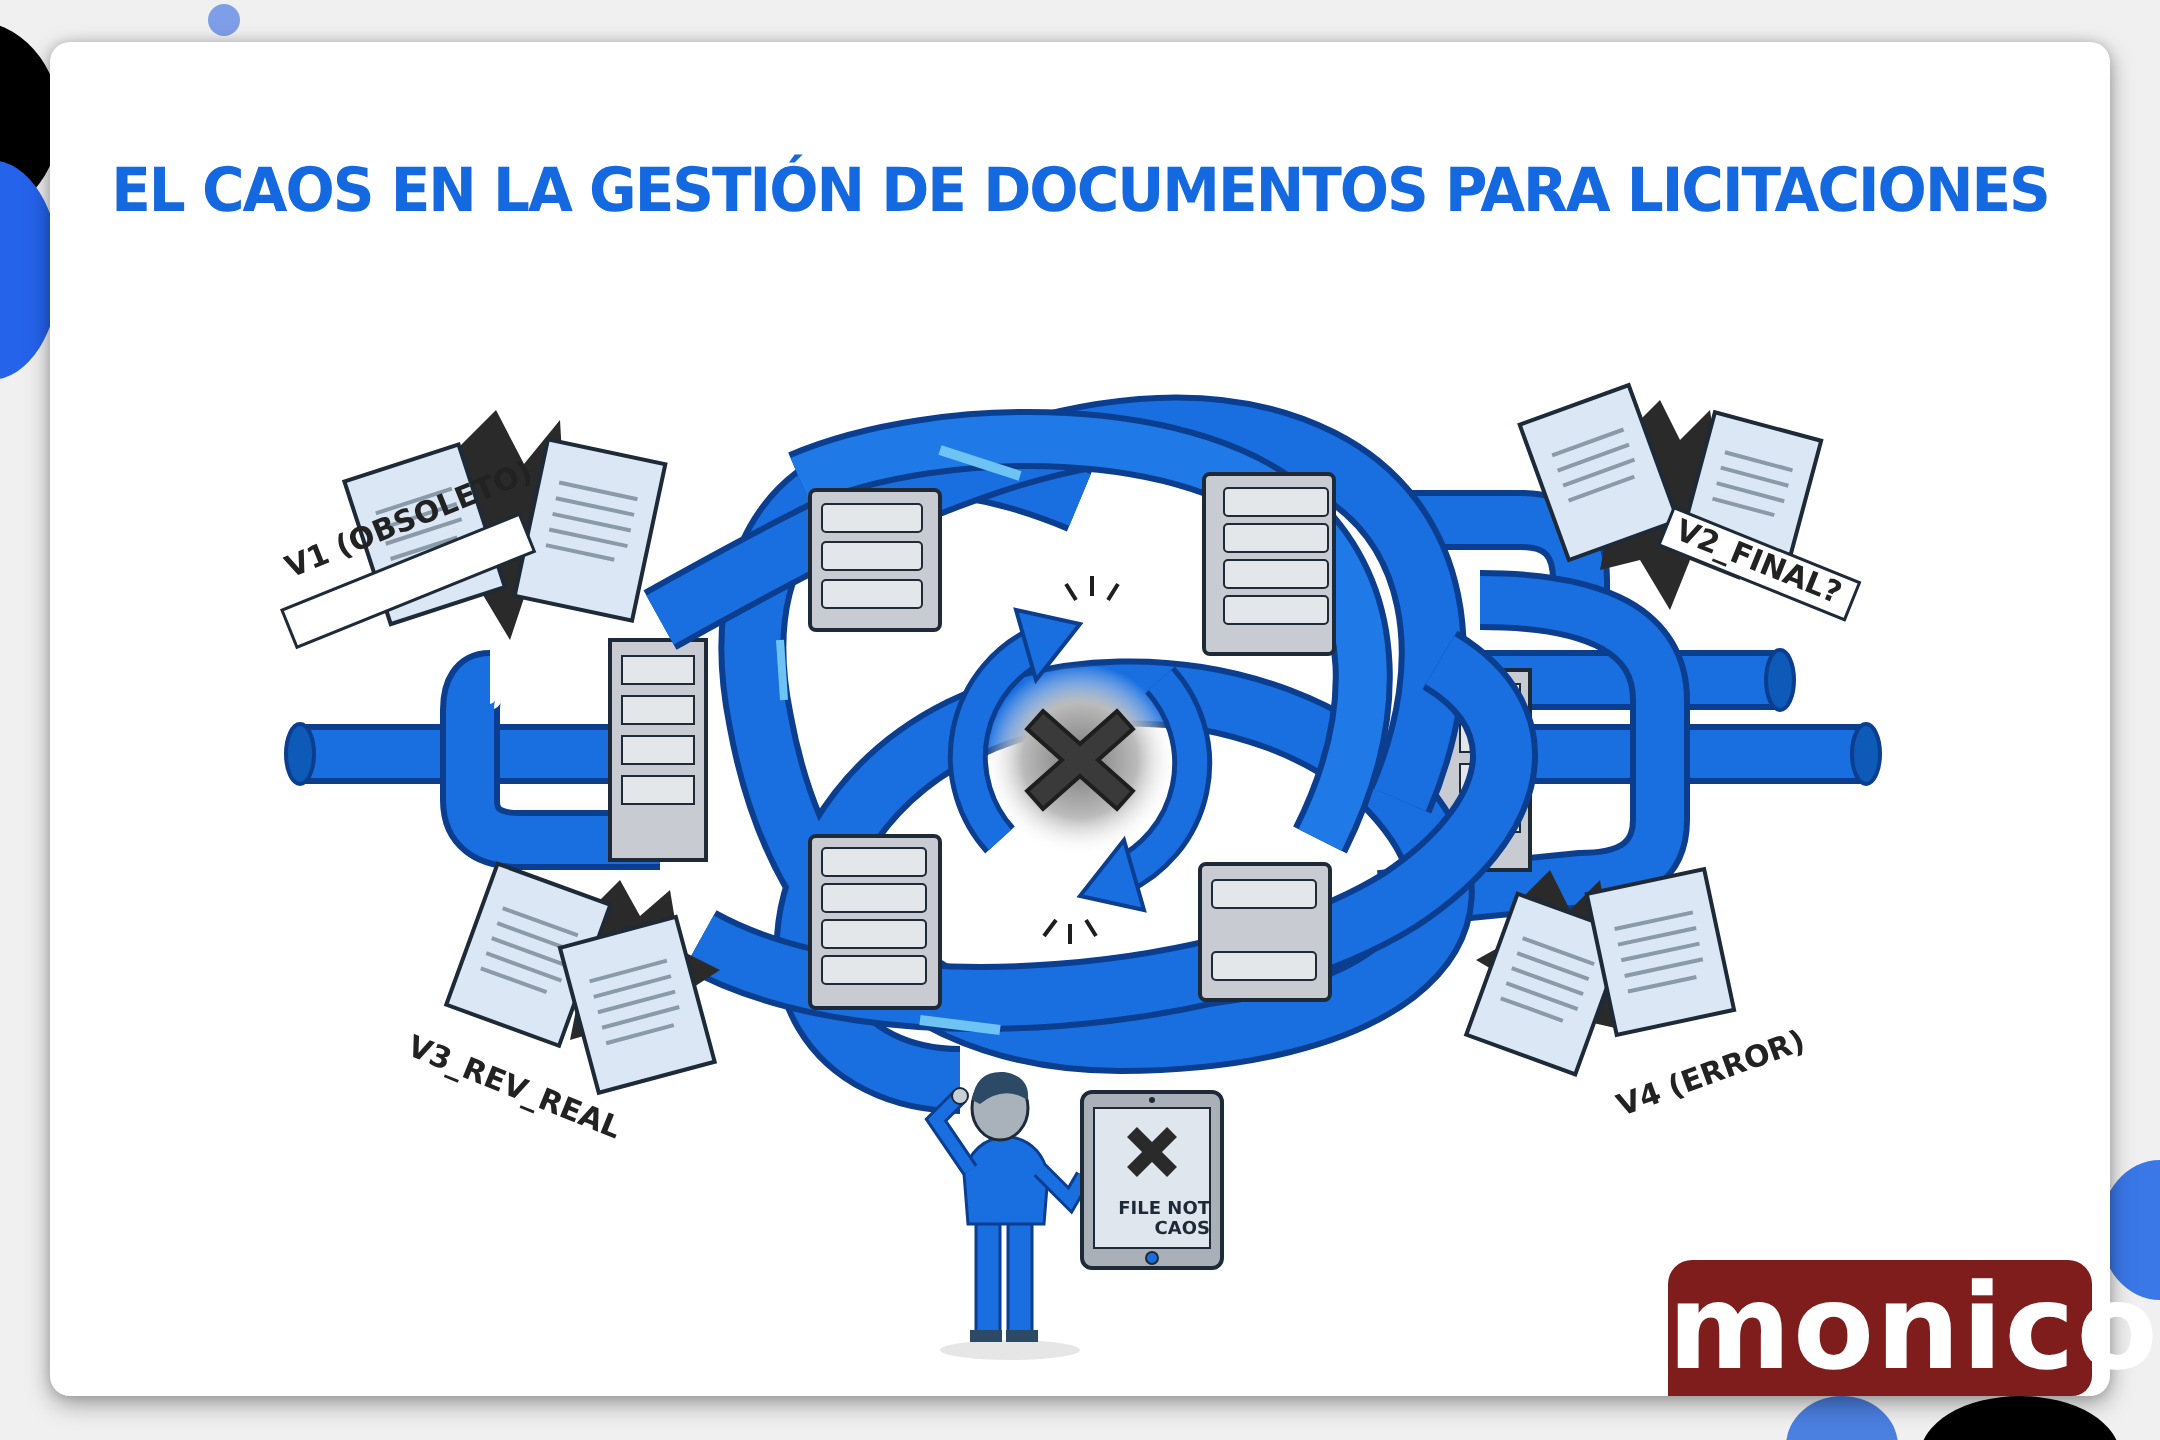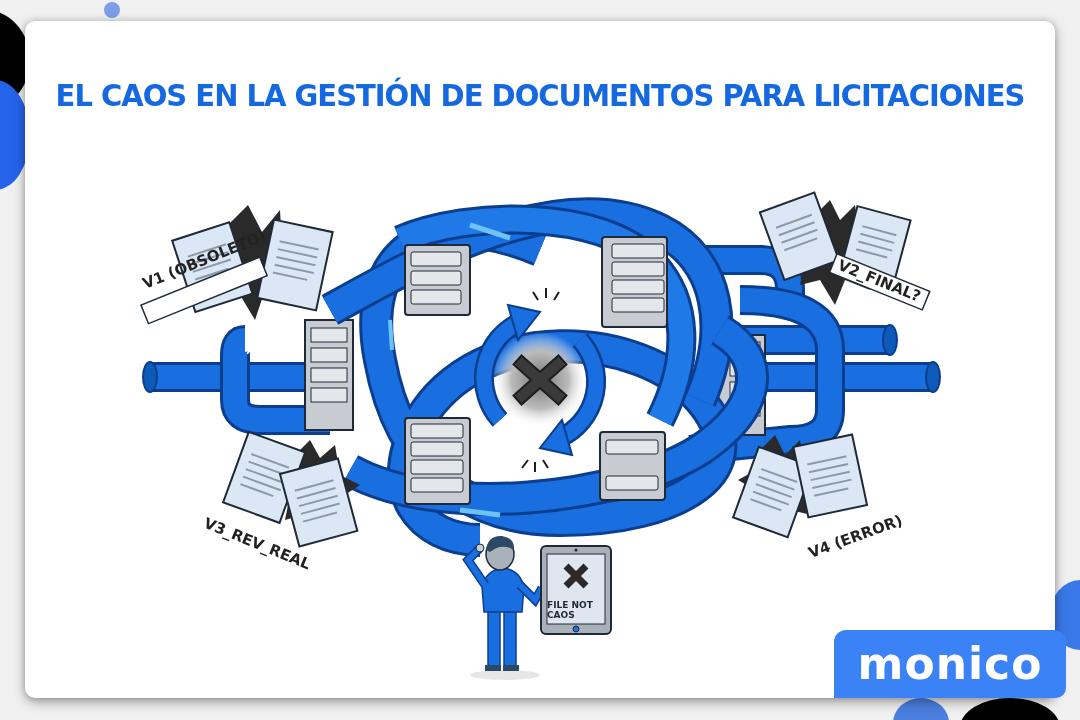--- a/index.html
+++ b/index.html
@@ -16,32 +16,32 @@
     overflow:hidden;
   }
   .title {
     position:absolute; left:0; top:78px; width:1080px; text-align:center;
     font-family:"DejaVu Sans", sans-serif; font-weight:bold;
     font-size:29px; letter-spacing:-1px; color:#1468e0;
     transform:scaleY(1.05);
   }
   .illus { position:absolute; left:0; top:0; }
   .brand {
-    position:absolute; left:834px; top:630px; width:232px; height:68px;
-    background:#3b82f6; border-radius:12px 12px 10px 0;
+    position:absolute; left:834px; top:630px; width:212px; height:68px;
+    background:#7f1d1d; border-radius:12px 12px 10px 0;
     color:#ffffff; font-family:"DejaVu Sans", sans-serif; font-weight:bold;
-    font-size:44px; letter-spacing:1px; text-align:center; line-height:68px;
+    font-size:59px; letter-spacing:1px; text-align:center; line-height:68px;
   }
   .lbl {
     position:absolute; font-family:"DejaVu Sans", sans-serif; font-weight:bold;
     color:#222; font-size:15px; white-space:nowrap;
   }
   .tablet-text {
     position:absolute; font-family:"DejaVu Sans", sans-serif; font-weight:bold;
-    color:#1e2a38; font-size:9px; text-align:left; line-height:10px;
+    color:#1e2a38; font-size:9px; text-align:right; line-height:10px;
   }
 </style>
 </head>
 <body>
 
 <div class="bg-blob" style="left:-60px;top:10px;width:90px;height:100px;background:#000;"></div>
 <div class="bg-blob" style="left:-40px;top:80px;width:70px;height:110px;background:#2563eb;"></div>
 <div class="bg-blob" style="left:104px;top:2px;width:16px;height:16px;background:#7f9ee8;"></div>
 <div class="bg-blob" style="left:1050px;top:580px;width:60px;height:70px;background:#3a78e8;"></div>
 <div class="bg-blob" style="left:960px;top:698px;width:100px;height:60px;background:#000;"></div>

